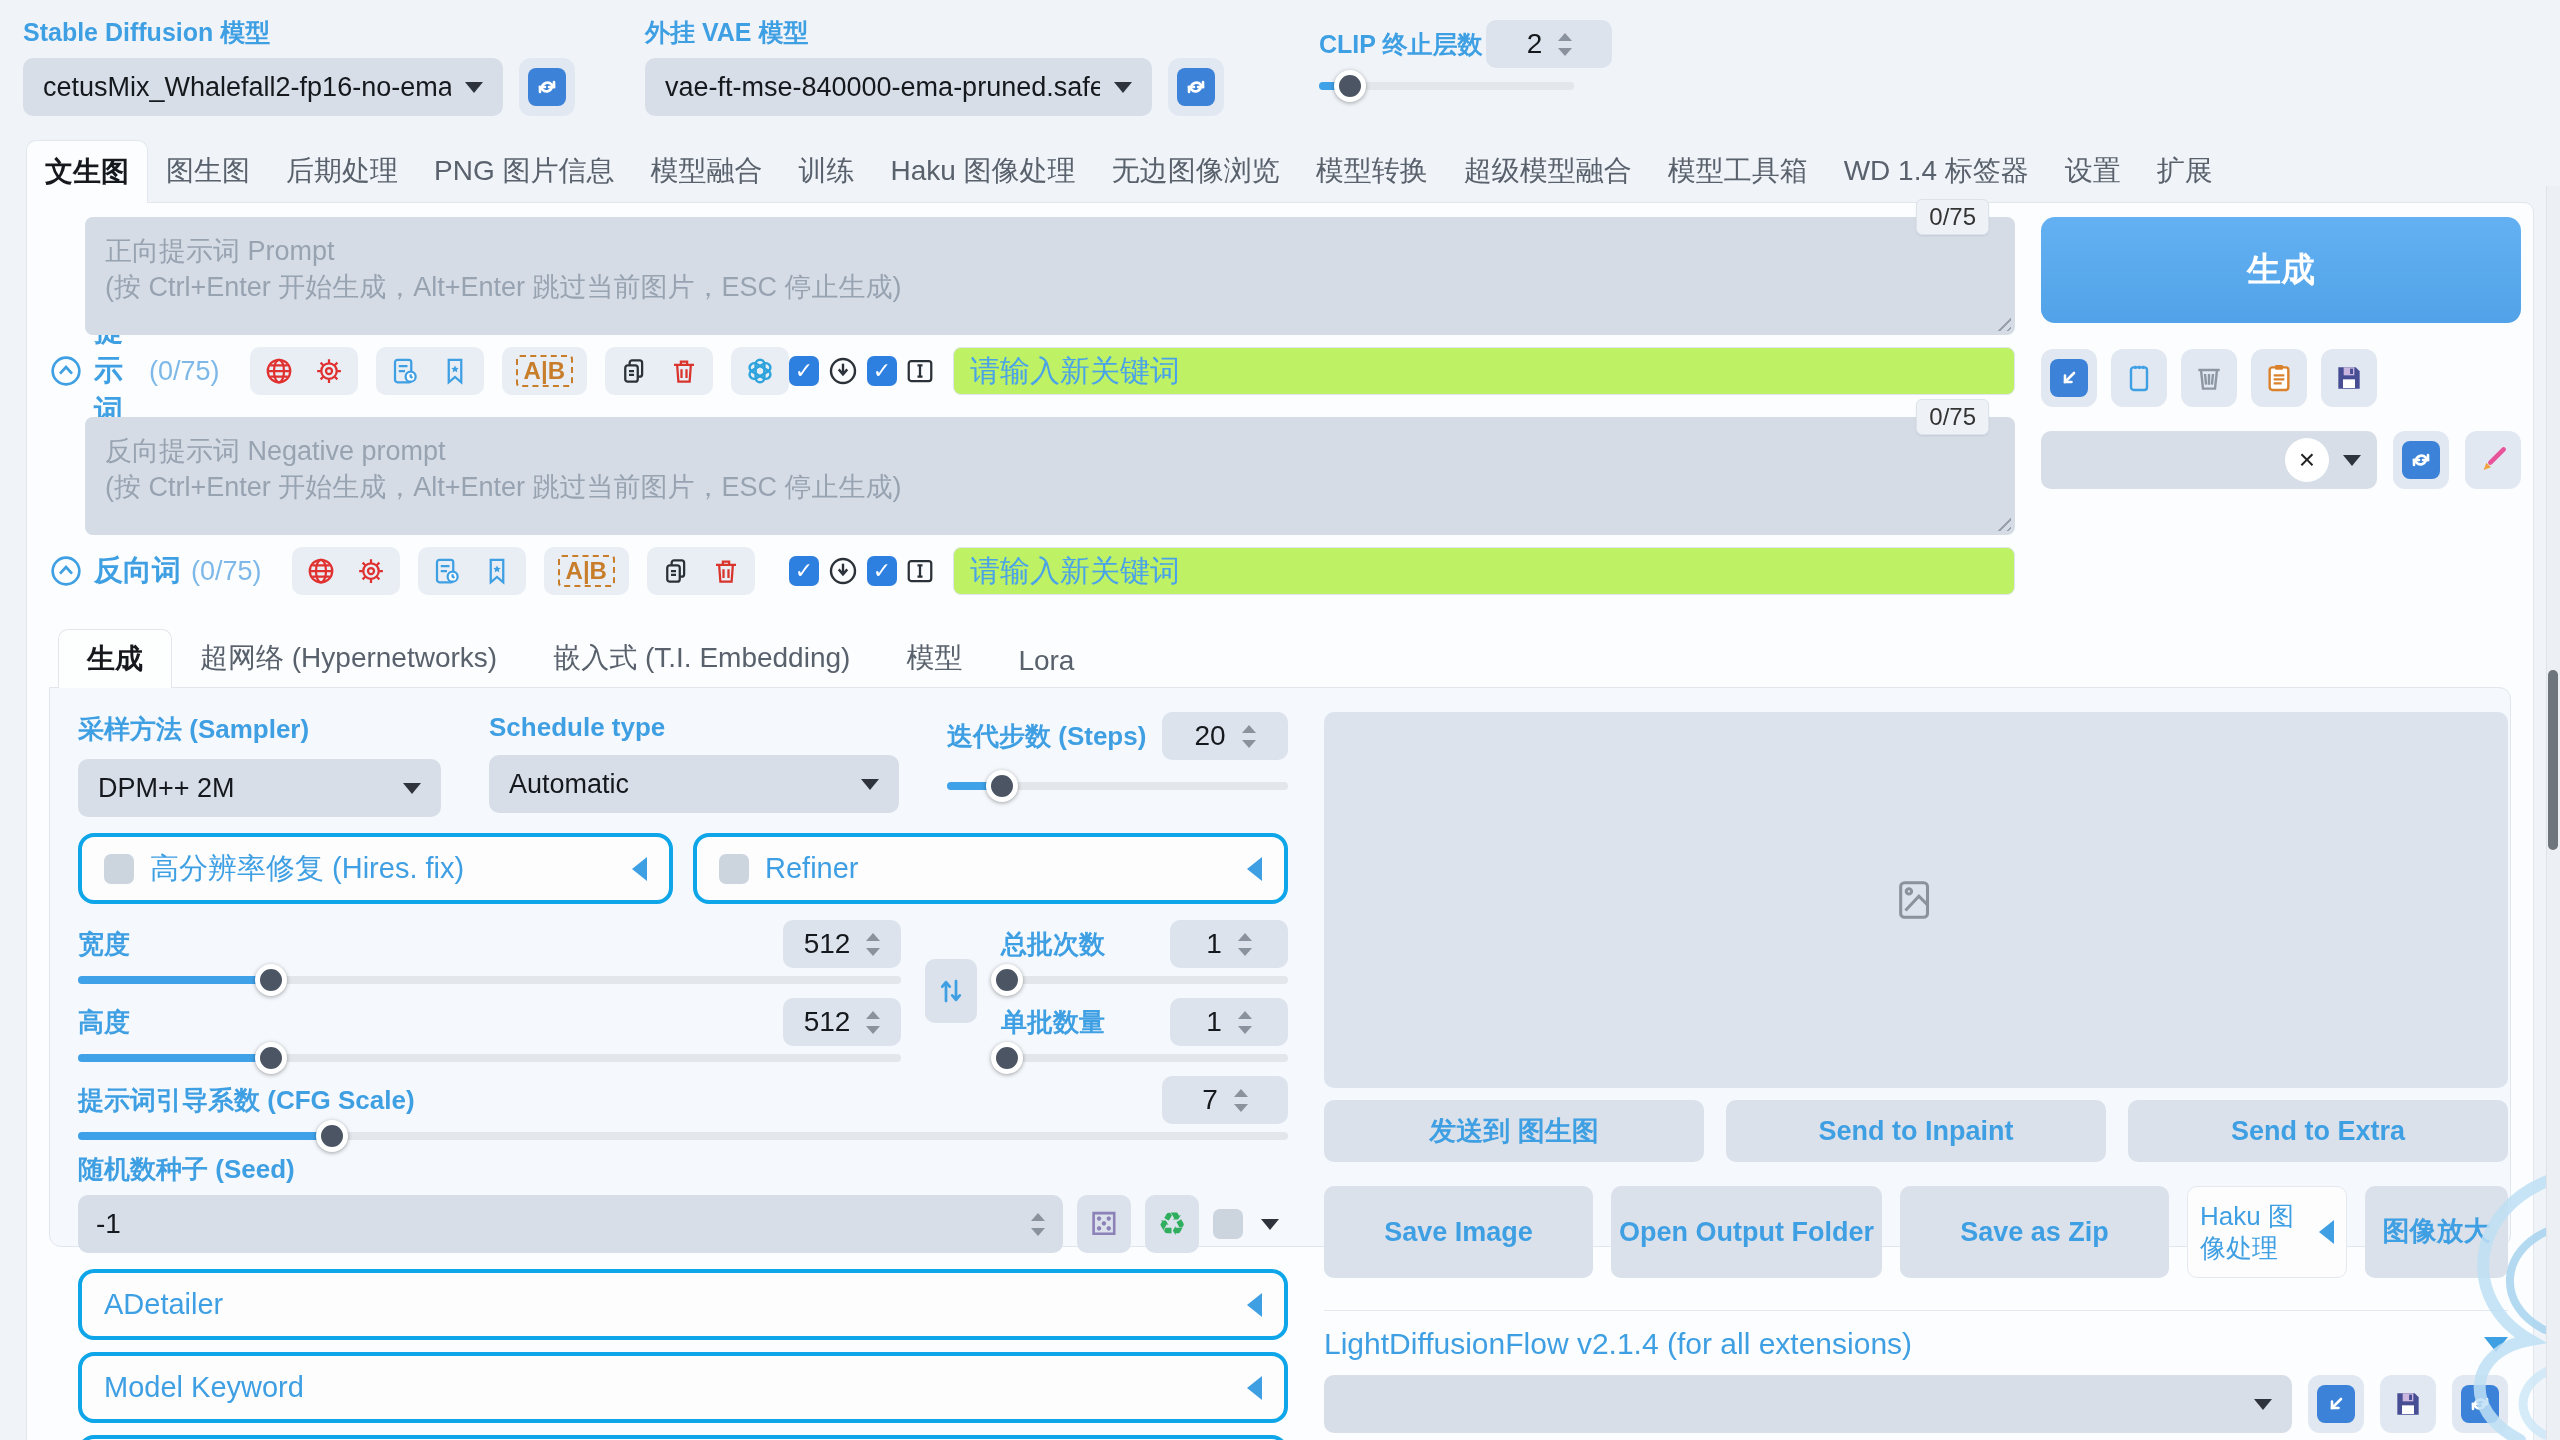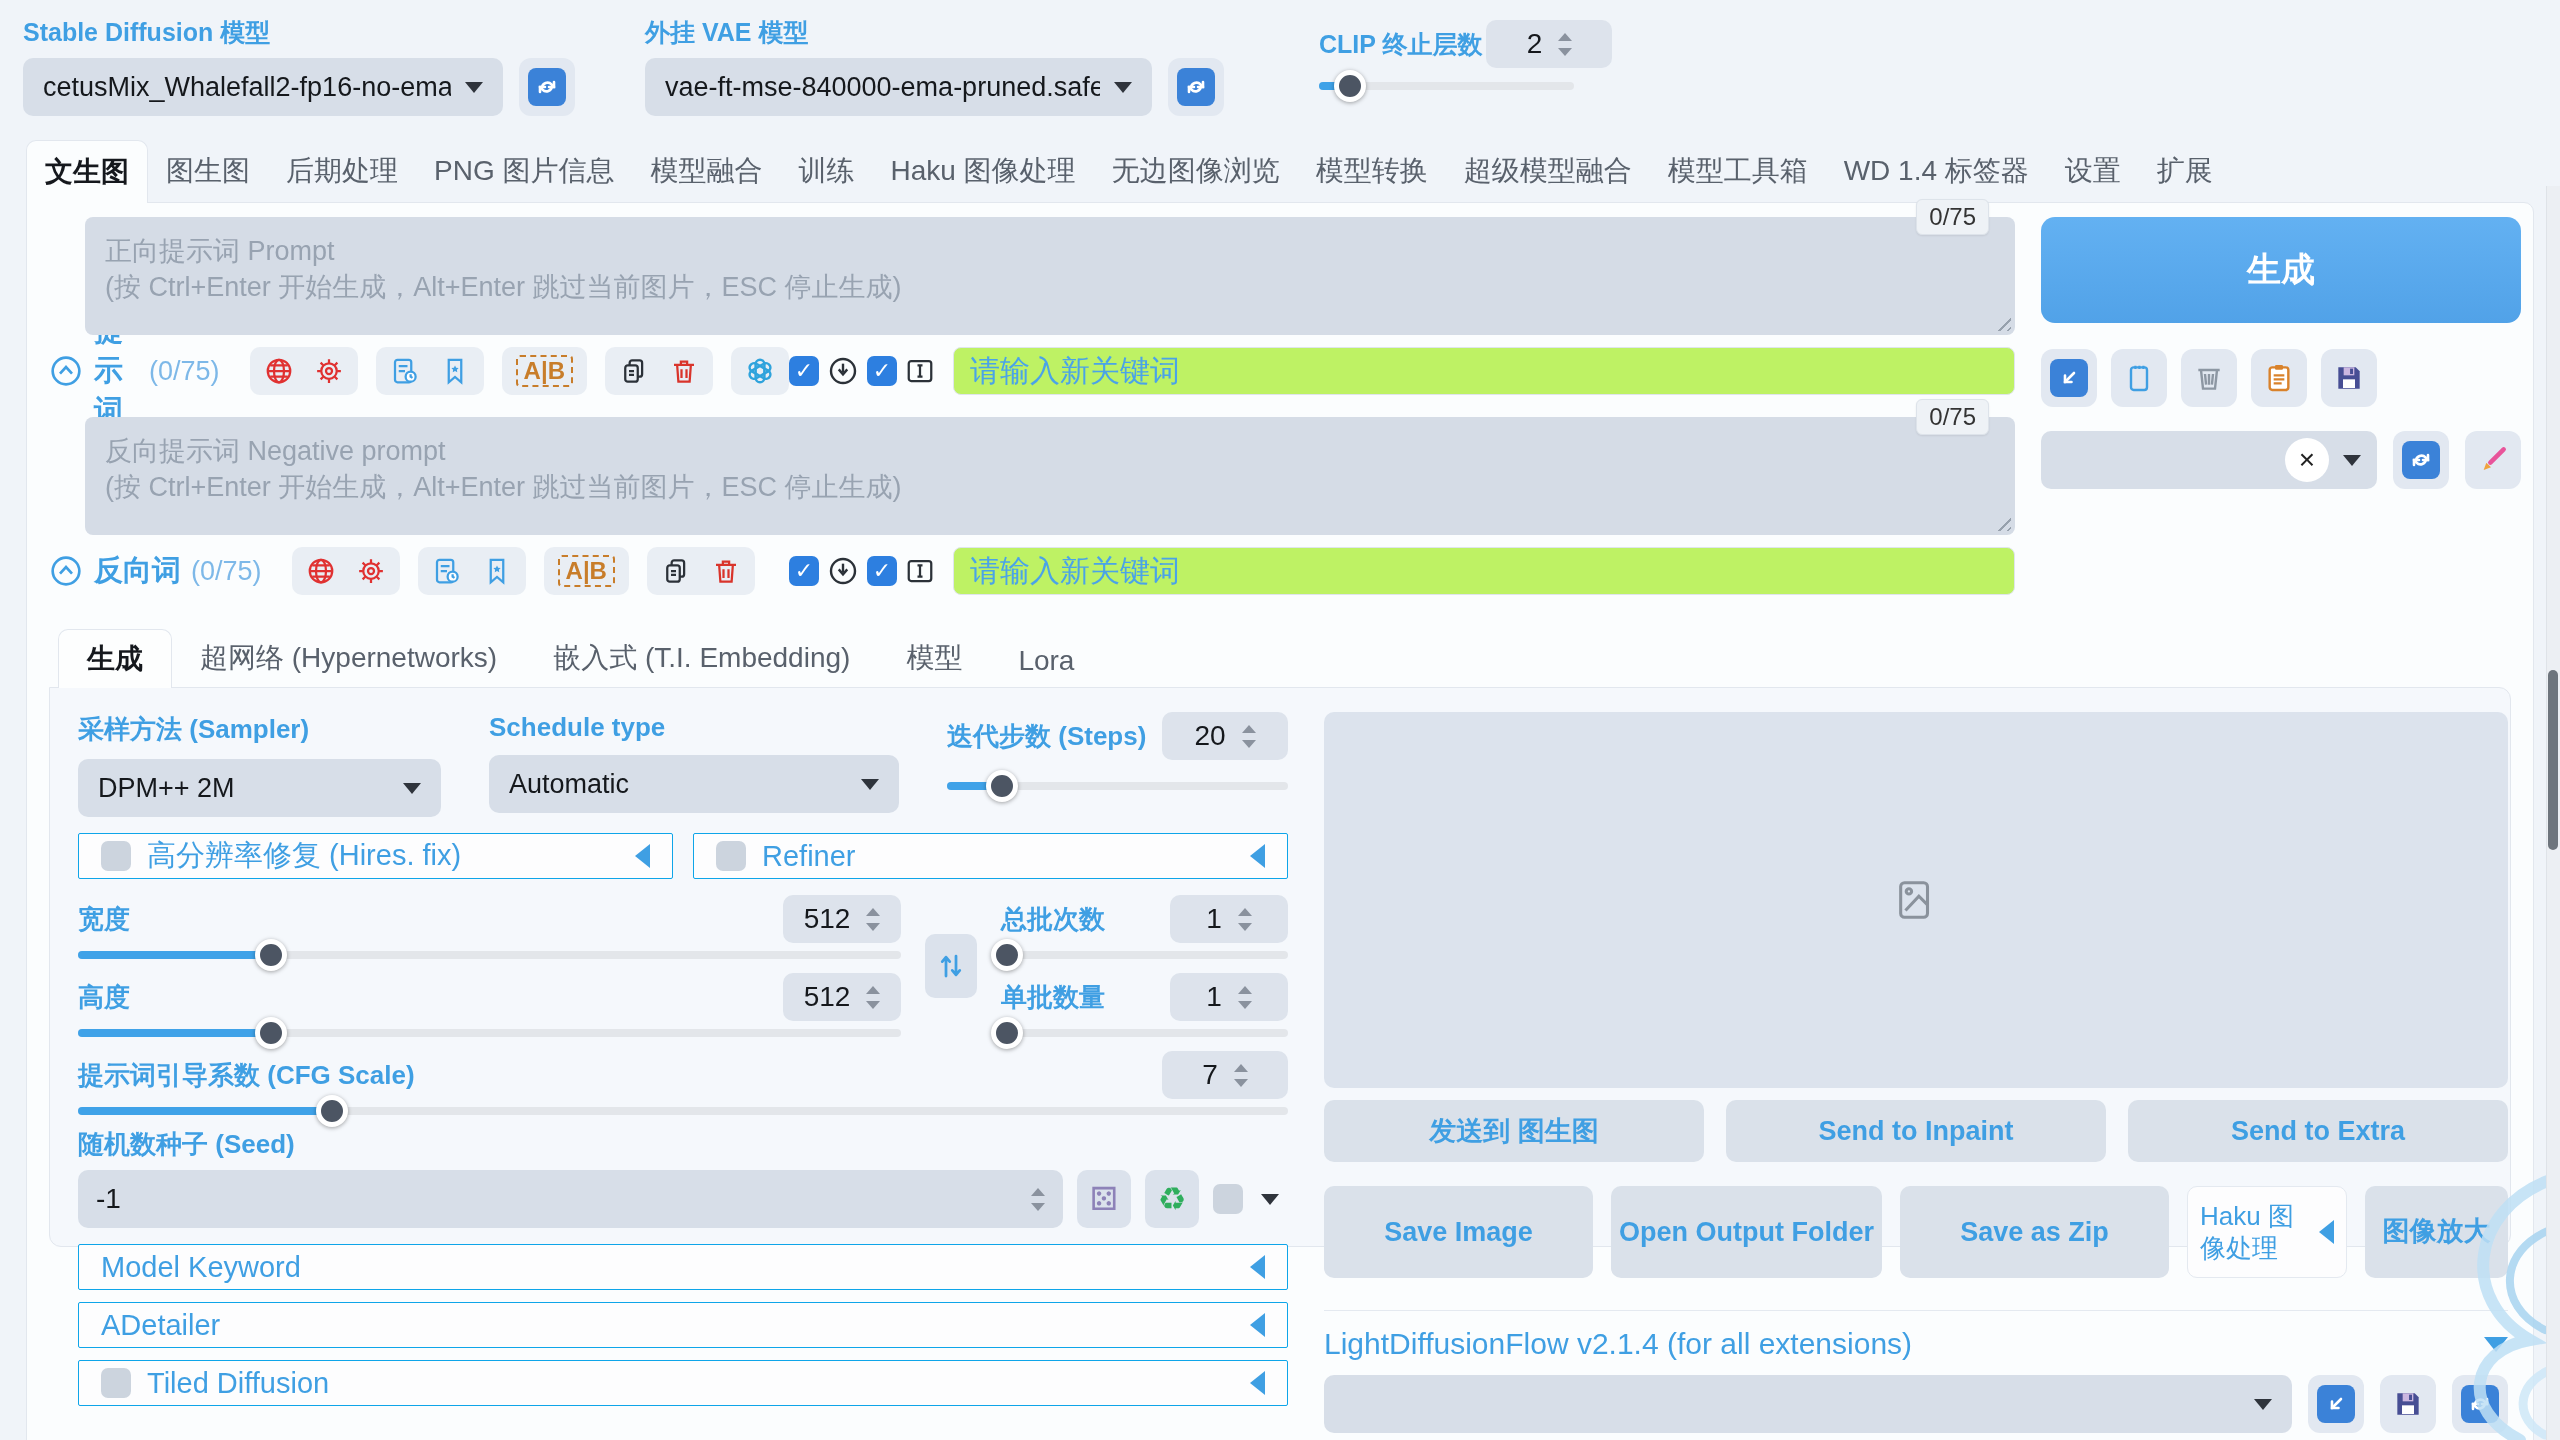--- a/index.html
+++ b/index.html
@@ -70,21 +70,21 @@
   .stab.active { background:#fdfefe; border:1px solid #e2e7ee; border-bottom:none; border-radius:10px 10px 0 0; font-weight:700; color:#15181d; margin-bottom:-1px; }
   .inner { margin:0 22px; border:1px solid #e2e7ee; background:#f5f8fc; border-radius:0 12px 12px 12px; display:flex; padding:24px 24px 0 28px; height:560px; }
   .scol { width:1210px; flex:none; }
   .ocol { flex:1; margin-left:36px; }
 
   .flabel { color:#3f9fe3; font-weight:700; font-size:26px; }
   .srow1 { display:flex; gap:48px; }
   .f { display:flex; flex-direction:column; gap:12px; }
   .steps { flex:1; display:flex; flex-direction:column; }
   .hd { display:flex; align-items:center; justify-content:space-between; height:48px; }
-  .acc { background:#fdfdfe; border:1px solid #0ea5e9; border-radius:2px; height:46px; display:flex; align-items:center; padding:0 22px; gap:16px; }
+  .acc { background:#fdfdfe; border:4px solid #0ea5e9; border-radius:16px; height:71px; display:flex; align-items:center; padding:0 22px; gap:16px; }
   .acc .alabel { color:#3f9fe3; font-size:29px; }
   .carleft { width:0; height:0; border-top:12px solid transparent; border-bottom:12px solid transparent; border-right:15px solid #3f9fe3; margin-left:auto; flex:none; }
   .cardown { width:0; height:0; border-left:12px solid transparent; border-right:12px solid transparent; border-top:15px solid #3f9fe3; flex:none; }
   .srow2 { display:flex; gap:20px; margin-top:16px; }
   .srow2 .acc { flex:1; }
   .dims { display:flex; margin-top:16px; align-items:stretch; }
   .dimleft { width:823px; }
   .dimright { flex:1; }
   .dimrow + .dimrow { margin-top:14px; }
   .dimrow .track { margin-top:8px; }
@@ -625,25 +625,25 @@
             <button class="sq2">
                 <span style="color:#2fae5d;">♻</span>
               </button>
             <span class="cb-off"></span>
             <span class="car" style="margin-left:4px;"></span>
           </div>
         </div>
 
         <div class="accs">
           <div class="acc">
+            <span class="alabel">ADetailer</span>
+            <span class="carleft"></span>
+          </div>
+          <div class="acc">
             <span class="alabel">Model Keyword</span>
-            <span class="carleft"></span>
-          </div>
-          <div class="acc">
-            <span class="alabel">ADetailer</span>
             <span class="carleft"></span>
           </div>
           <div class="acc">
             <span class="cb-off"></span>
             <span class="alabel">Tiled Diffusion</span>
             <span class="carleft"></span>
           </div>
 
         </div>
       </div>

